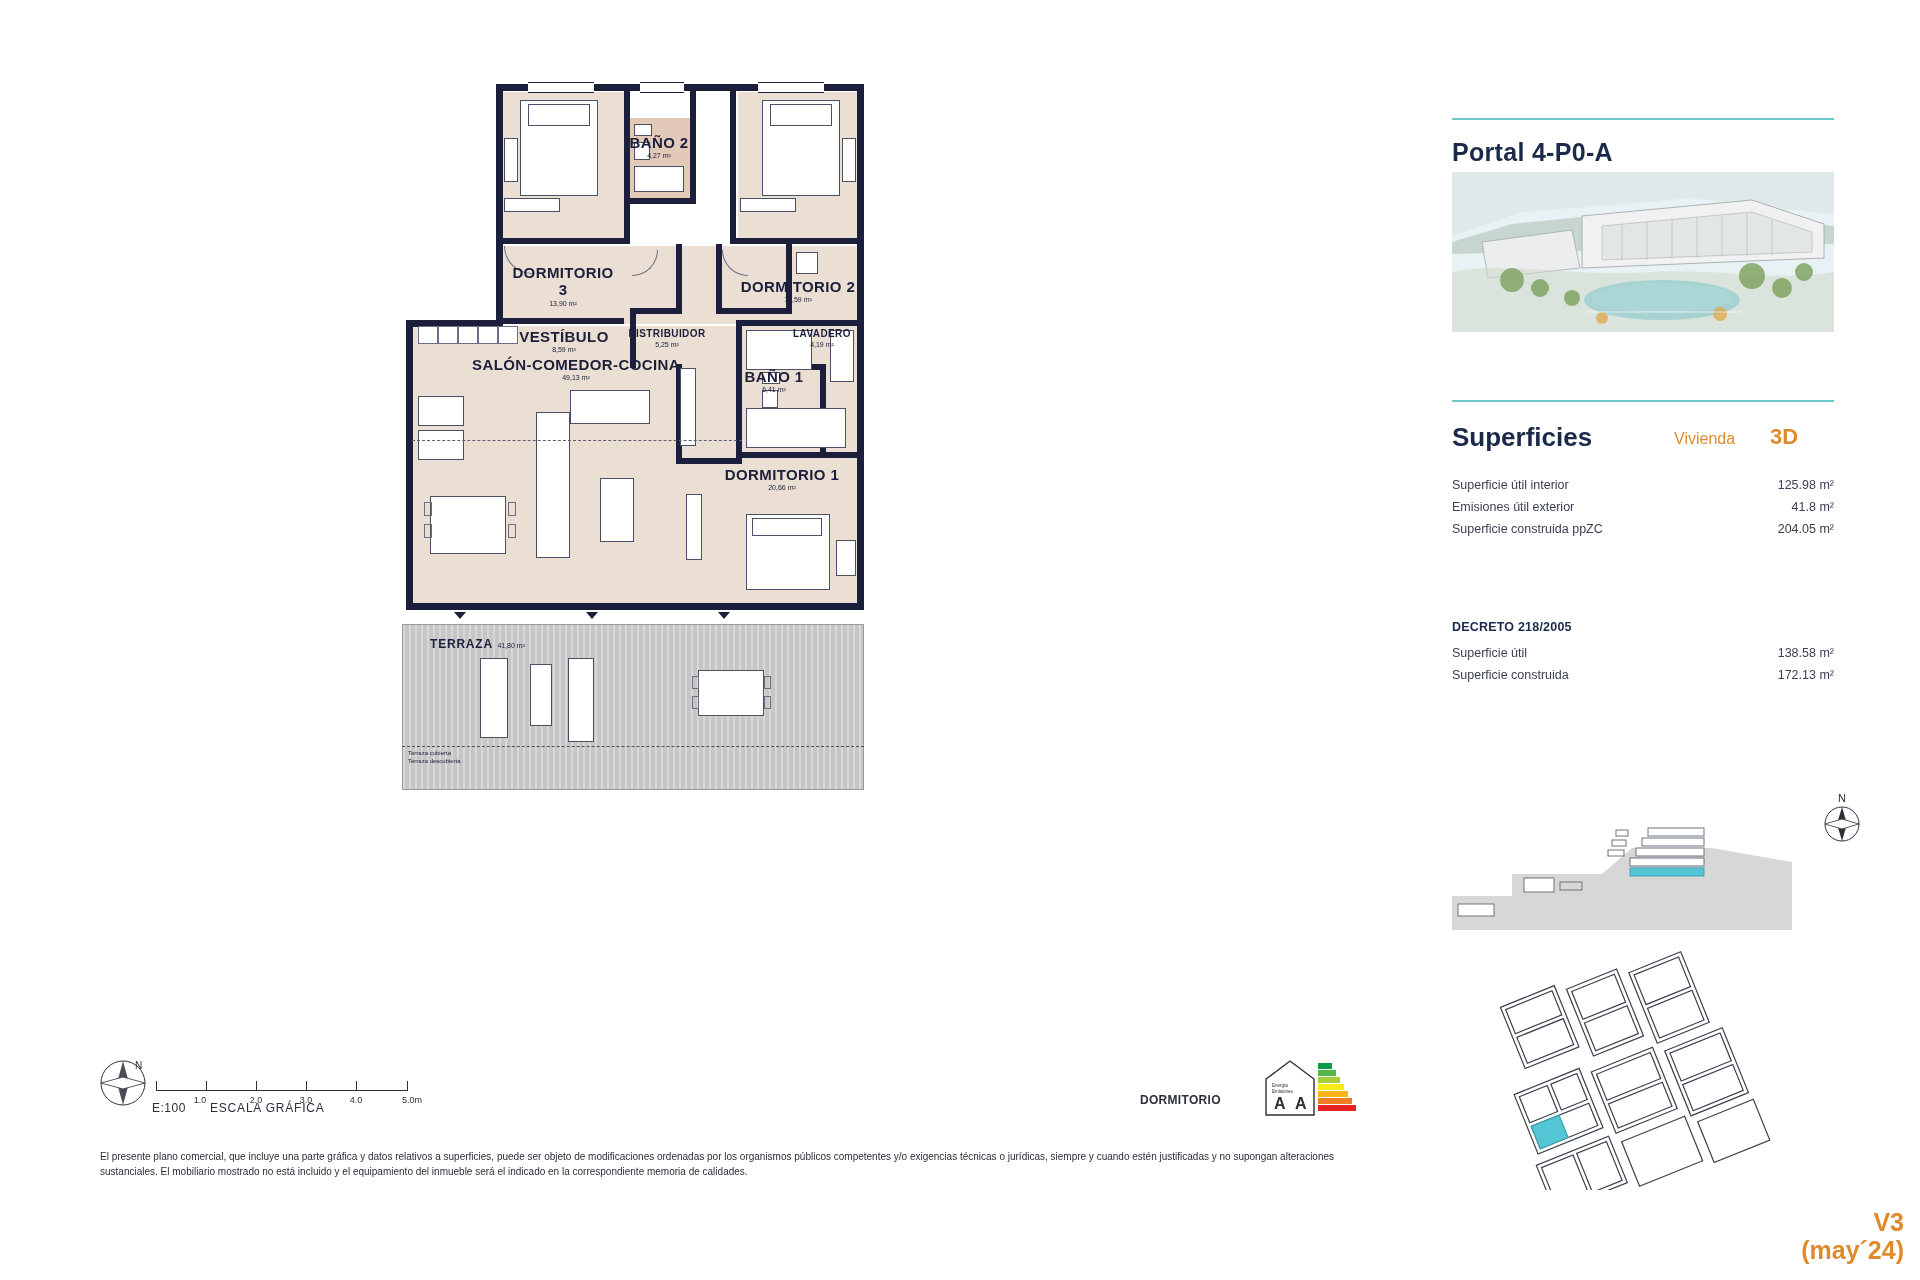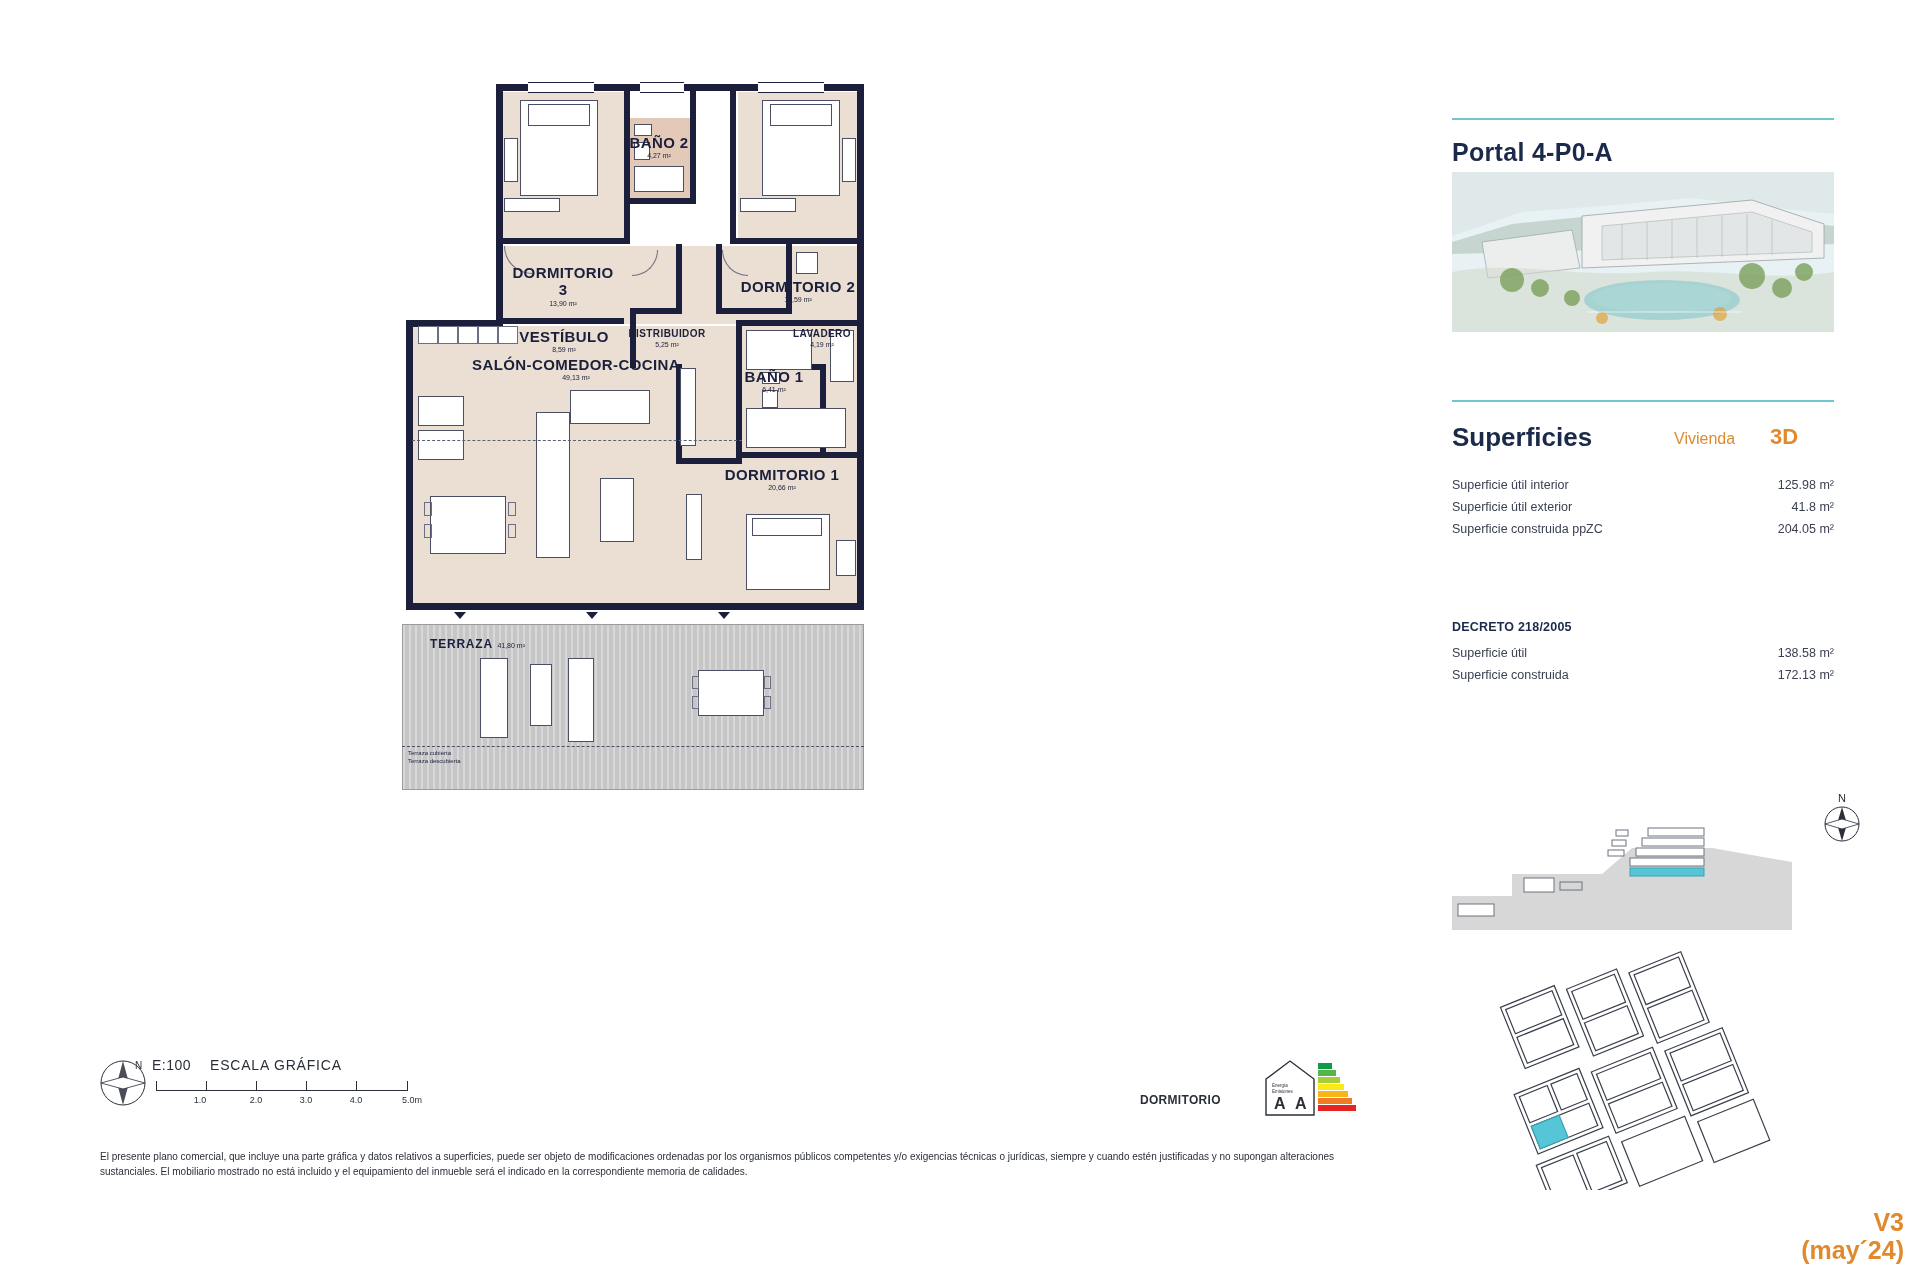--- a/index.html
+++ b/index.html
@@ -40,21 +40,21 @@
     border:1px solid #9a9a9a;
   }
   .terr-label { position:absolute; color:#1b1f3b; font-weight:bold; }
   .terr-label .nm{ font-size:12px; letter-spacing:.8px;}
   .terr-label .ar{ font-size:7px; font-weight:normal;}
   .dashed { position:absolute; border-top:1px dashed #5a5f73; }
   .tri { position:absolute; width:0;height:0;border-left:6px solid transparent;border-right:6px solid transparent;border-top:7px solid #1b1f3b;}
 
   
   .scalebar { position:absolute; left:100px; top:1055px; width:420px; height:70px; }
-  .scale-txt { font-size:14px; color:#2b2f3a; letter-spacing:.5px; }
+  .scale-txt { font-size:12px; color:#2b2f3a; letter-spacing:.5px;margin-top:44px; }
   .scale-line { position:absolute; top:26px; left:56px; width:252px; height:10px; border-left:1px solid #2b2f3a; border-right:1px solid #2b2f3a; border-bottom:1px solid #2b2f3a;}
   .tick { position:absolute; top:26px; width:1px; height:10px; background:#2b2f3a;}
   .scale-num { position:absolute; top:40px; font-size:9px; transform:translateX(-50%);}
   .compass { position:absolute; left:95px; top:1055px; width:56px; height:56px; }
   .disclaimer {
     position:absolute; left:100px; top:1150px; width:1240px;
     font-size:10px; line-height:1.45; color:#2b2f3a;
   }
   .prov-wrap { position:absolute; left:1140px; top:1055px; width:220px; height:70px;}
   .prov-txt { position:absolute; left:0; top:38px; font-size:12px; font-weight:bold; letter-spacing:.3px;}
@@ -366,21 +366,21 @@
 
   <div class="sup-title">Superficies</div>
   <div class="viv">Vivienda</div>
   <div class="viv3d">3D</div>
 
   <div class="rowline" style="top:478px;">
     <span class="lbl">Superficie útil interior</span>
     <span class="val">125.98 m²</span>
   </div>
   <div class="rowline" style="top:500px;">
-    <span class="lbl">Superficie útil exterior</span>
+    <span class="lbl">Emisiones útil exterior</span>
     <span class="val">41.8 m²</span>
   </div>
   <div class="rowline" style="top:522px;">
     <span class="lbl">Superficie construida ppZC</span>
     <span class="val">204.05 m²</span>
   </div>
 
   <div class="decreto">DECRETO 218/2005</div>
   <div class="rowline" style="top:646px;">
     <span class="lbl">Superficie útil</span>

